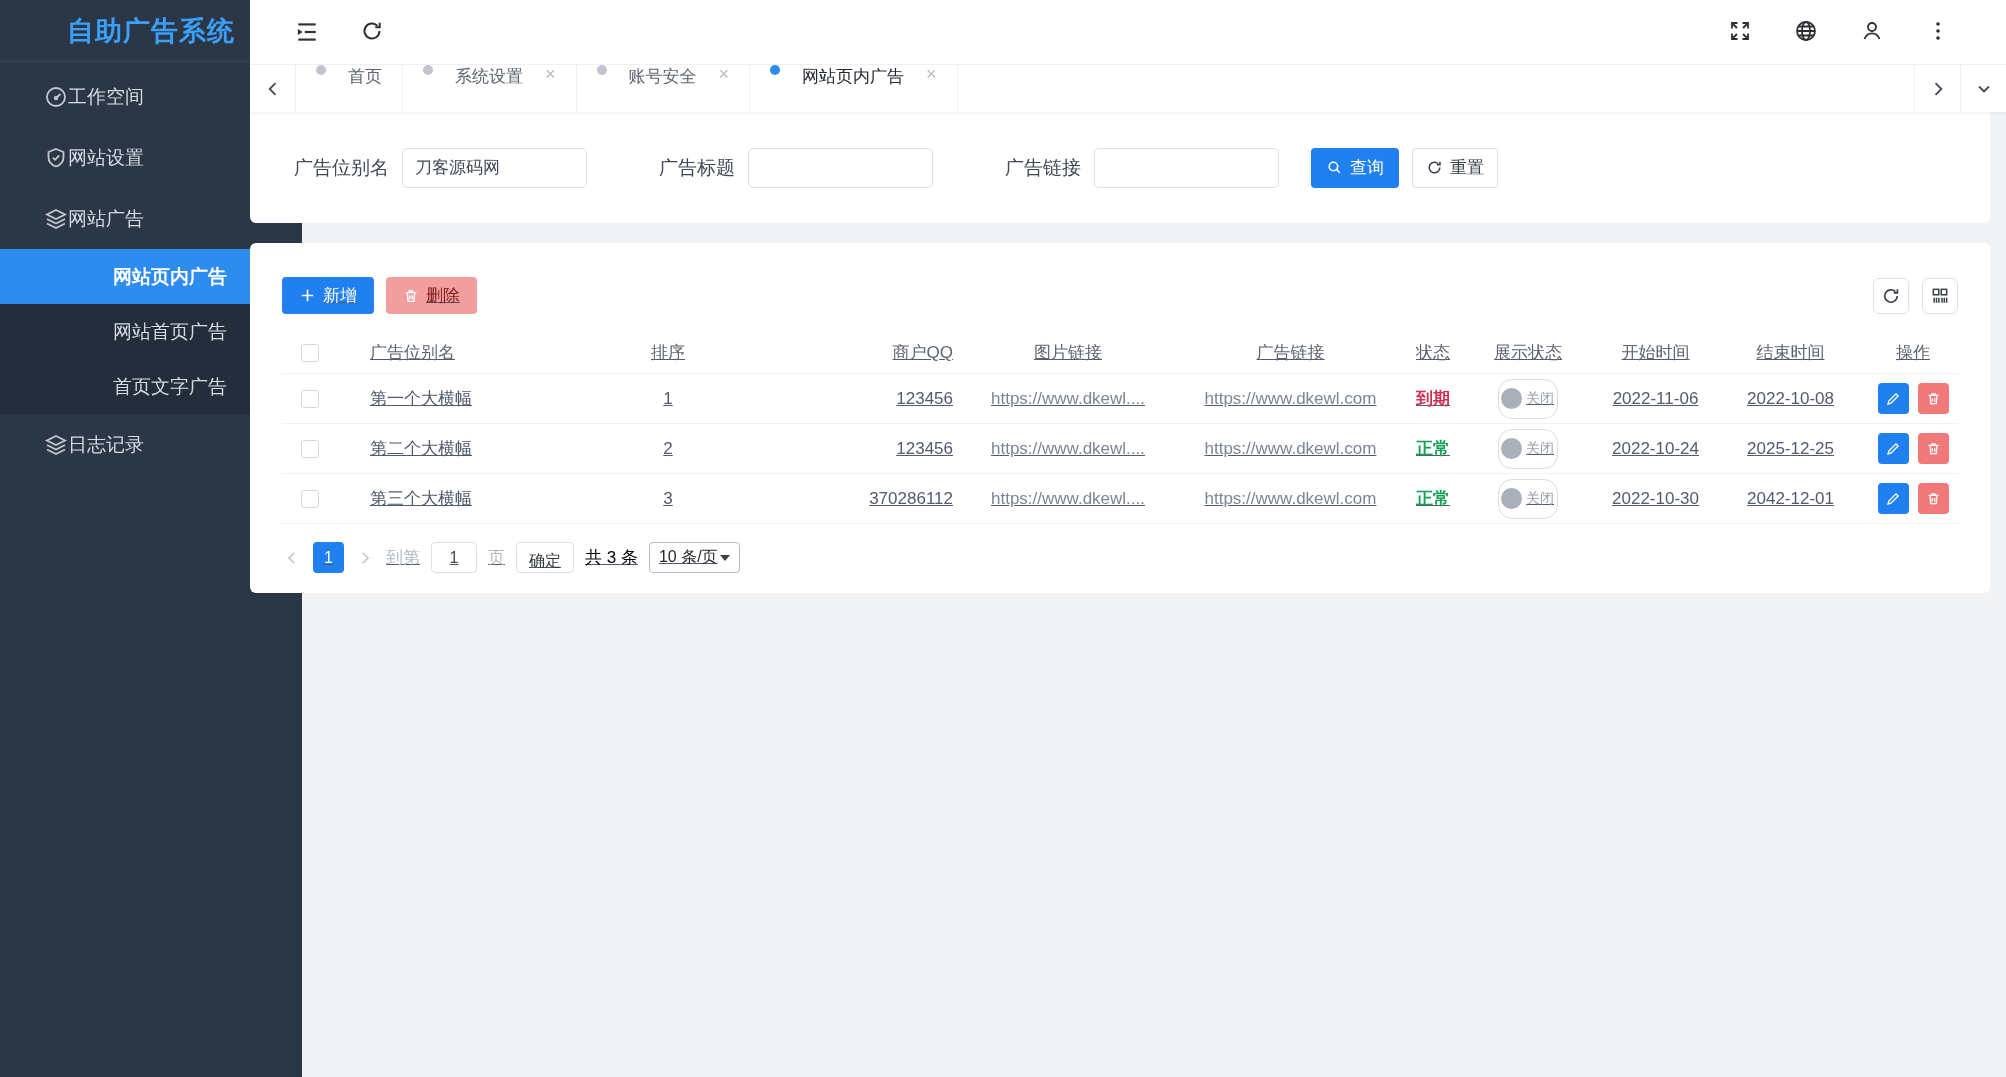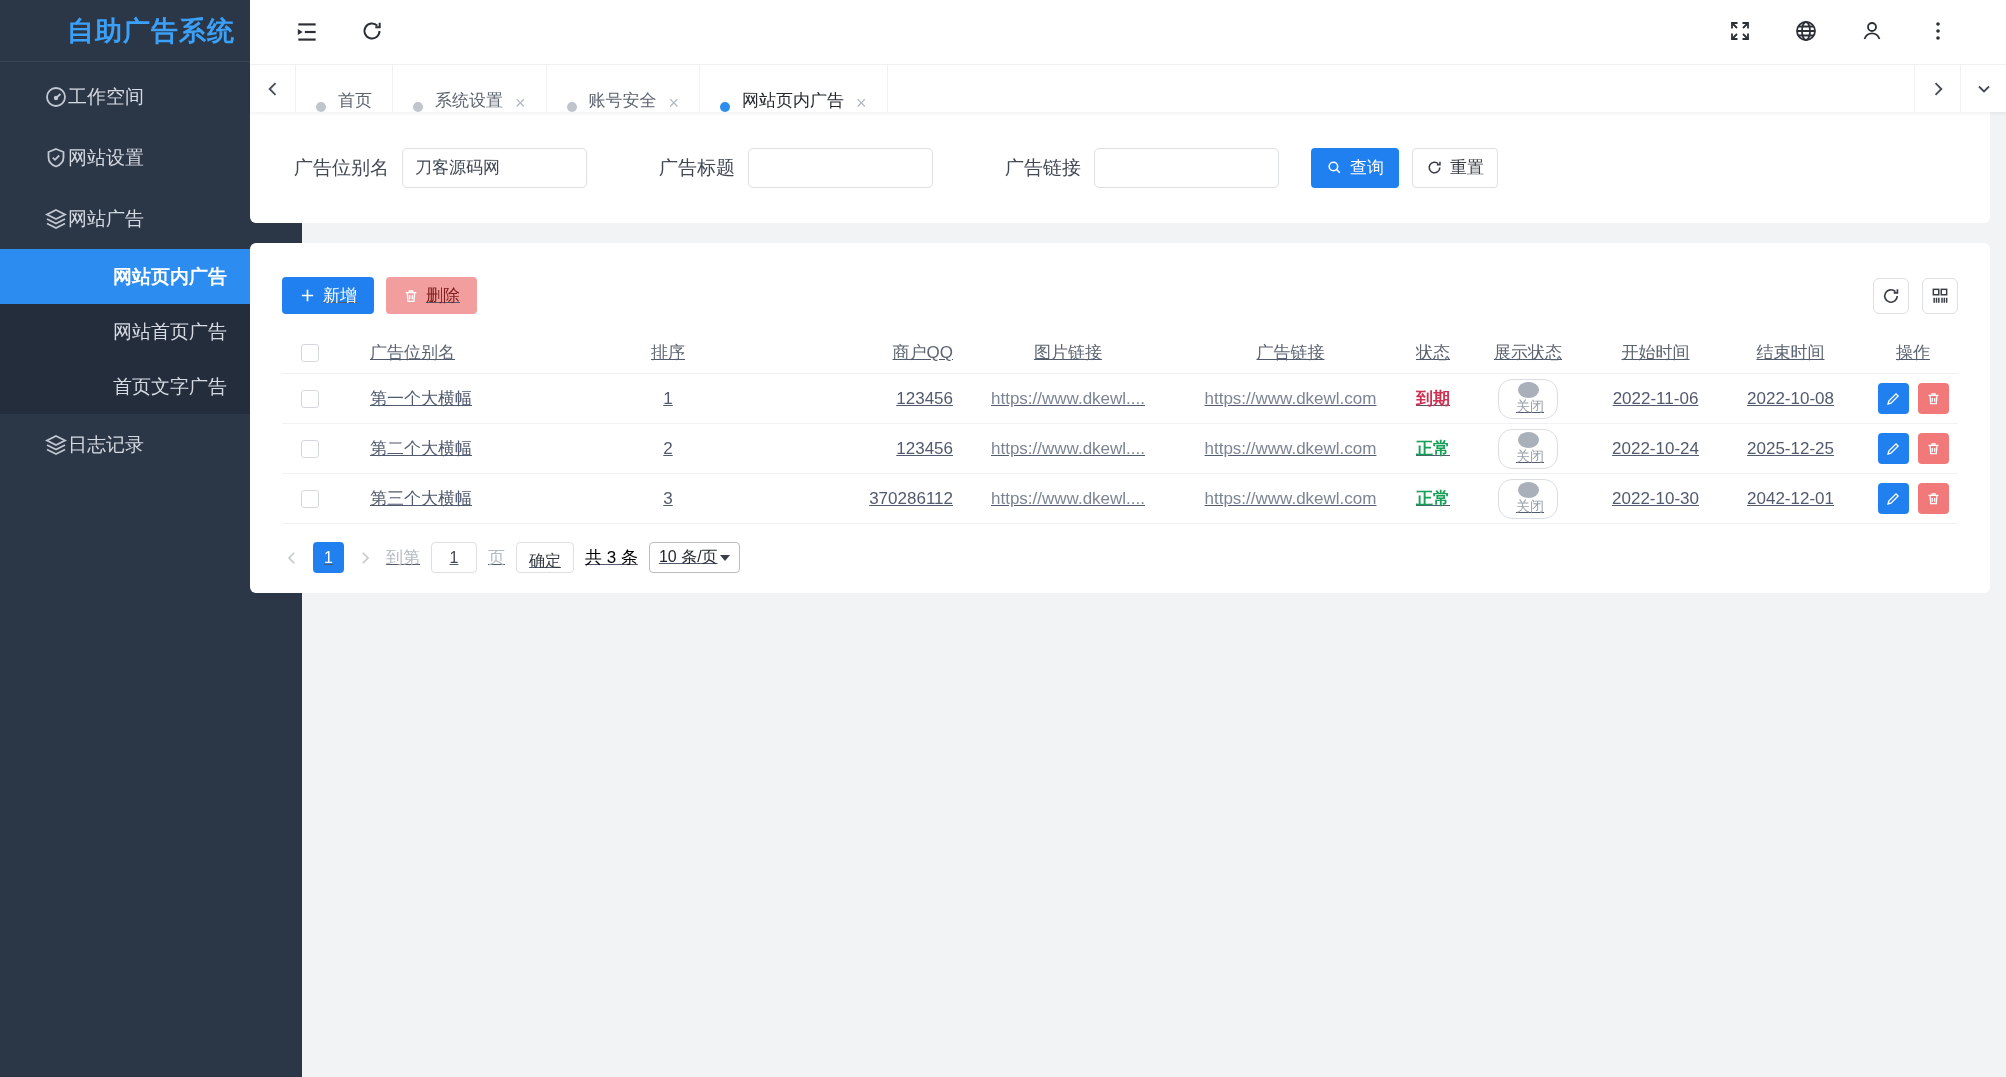--- a/index.html
+++ b/index.html
@@ -44,22 +44,22 @@
   .topbar .left-group{display:flex;align-items:center;gap:40px;}
   .topbar .right-group{margin-left:auto;display:flex;align-items:center;gap:40px;}
 
   .tabbar{height:48px;background:#fff;border-top:1px solid #eef0f3;display:flex;align-items:stretch;
           box-shadow:0 2px 3px rgba(0,0,0,.05);position:relative;}
   .tab-nav{width:46px;display:flex;align-items:center;justify-content:center;color:#454b54;
            cursor:pointer;}
   .tab-nav.left{border-right:1px solid #f0f1f3;}
   .tab-nav.right{border-left:1px solid #f0f1f3;}
   .tabs{display:flex;align-items:stretch;}
-  .tab{display:flex;align-items:flex-end;padding:0 20px;border-right:1px solid #f0f1f3;cursor:pointer;
-       font-size:17px;color:#5c6470;gap:12px;}
+  .tab{display:flex;align-items:flex-start;padding:0 20px;border-right:1px solid #f0f1f3;cursor:pointer;
+       font-size:17px;color:#5c6470;gap:22px;}
   .tab .dot{width:10px;height:10px;border-radius:50%;background:#c0c4cc;}
   .tab.active{color:#24292f;}
   .tab.active .dot{background:#2d8cf0;}
   .tab .close{color:#b3b9c2;font-size:18px;line-height:1;cursor:pointer;}
   .tabbar .spacer{flex:1;}
 
   
   .search-card{background:#fff;margin-right:16px;border-radius:0 0 6px 6px;height:111px;
                display:flex;align-items:center;padding:0 44px;}
   .field{display:flex;align-items:center;margin-right:72px;}
@@ -101,21 +101,21 @@
   .c-display{width:120px;}
   .c-start{width:135px;}
   .c-end{width:135px;}
   .c-ops{width:110px;gap:9px;}
   .url{color:#7d8594;}
   .checkbox{width:18px;height:18px;border:1px solid #d4d8de;border-radius:3px;background:#fff;cursor:pointer;}
   .status{font-weight:bold;}
   .status.expired{color:var(--expired);}
   .status.normal{color:var(--normal);}
   .toggle{width:60px;height:40px;border:1px solid #dadde3;border-radius:14px;background:#fff;
-          display:flex;align-items:center;padding:2px;cursor:pointer;flex-direction:column;}
+          display:flex;align-items:center;padding:2px;cursor:pointer;}
   .toggle .knob{width:21px;height:21px;border-radius:50%;background:#aab0ba;}
   .toggle .t-label{font-size:14px;color:#9aa1ab;margin-left:4px;}
   .op-btn{width:31px;height:31px;border:none;border-radius:4px;display:flex;align-items:center;
           justify-content:center;color:#fff;cursor:pointer;}
   .op-edit{background:var(--accent);}
   .op-del{background:var(--danger);}
 
   
   .pagination{display:flex;align-items:center;margin-top:18px;font-size:17px;color:#5c6470;gap:11px;}
   .pg-arrow{color:#c4c8ce;cursor:pointer;width:20px;display:flex;justify-content:center;}

